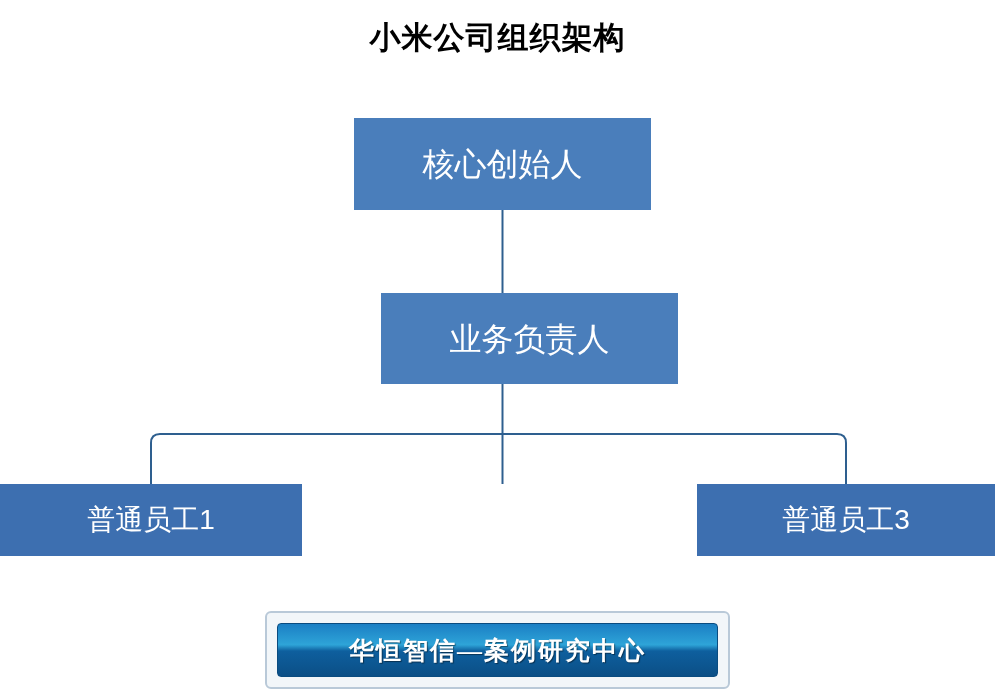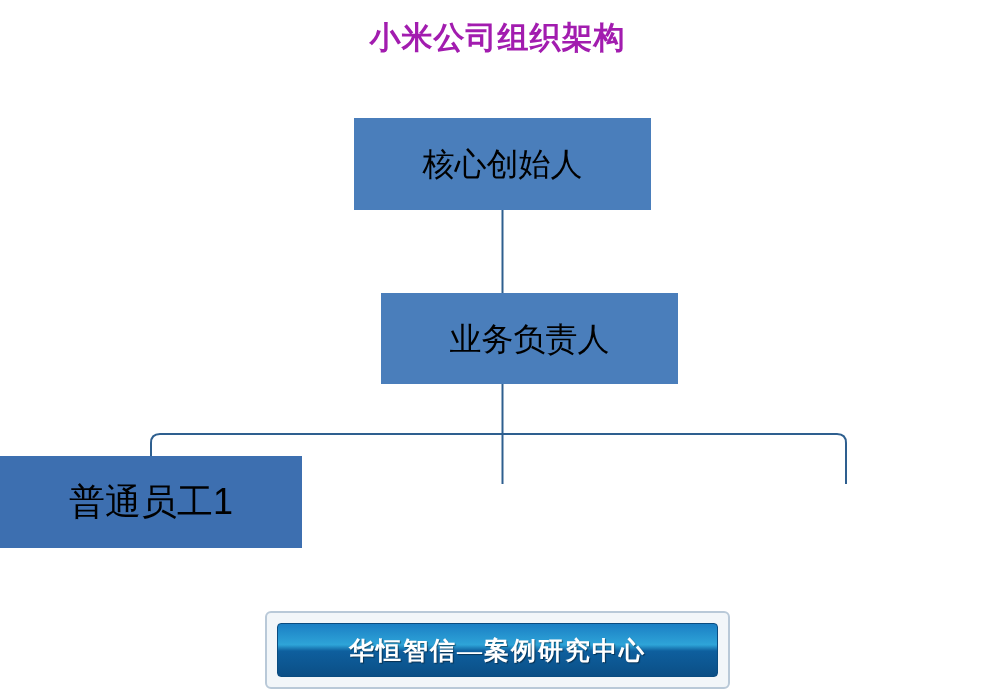--- a/index.html
+++ b/index.html
@@ -21,30 +21,30 @@
     height: 696px;
   }
   .title {
     position: absolute;
     left: 0;
     top: 17px;
     width: 995px;
     text-align: center;
     font-size: 31px;
     font-weight: bold;
-    color: #a21caf;
+    color: #000000;
     letter-spacing: 1px;
   }
   .node {
     position: absolute;
     box-sizing: border-box;
     display: flex;
     align-items: center;
     justify-content: center;
-    color: #000000;
+    color: #ffffff;
     font-size: 31px;
     line-height: 1;
   }
   .node-core {
     left: 354px;
     top: 118px;
     width: 297px;
     height: 92px;
     background: #4a7ebb;
     font-size: 32px;
@@ -52,24 +52,24 @@
   .node-biz {
     left: 354px;
     top: 293px;
     width: 297px;
     height: 91px;
     background: #4a7ebb;
     font-size: 32px;
     margin-left: 27px;
   }
   .node-emp {
-    top: 456px;
-    height: 92px;
+    top: 484px;
+    height: 72px;
     background: #3d6fb0;
-    font-size: 36px;
+    font-size: 28px;
   }
   .node-emp-1 { left: 0px;   width: 302px; }
   .node-emp-2 { left: 348px; width: 303px; }
   .node-emp-3 { left: 697px; width: 298px; }
 
   svg.connectors {
     position: absolute;
     left: 0; top: 0;
     width: 995px;
     height: 696px;
@@ -128,20 +128,23 @@
 
   <div class="node node-biz">
     <span>业务负责人</span>
   </div>
 
   <div class="node node-emp node-emp-1">
     <span>普通员工1</span>
   </div>
 
 
+  <div class="node node-emp node-emp-3">
+    <span>普通员工3</span>
+  </div>
 
   <div class="badge">
     <div class="badge-inner">
       <span class="badge-text">华恒智信—案例研究中心</span>
     </div>
   </div>
 
 </div>
 
 </body></html>

